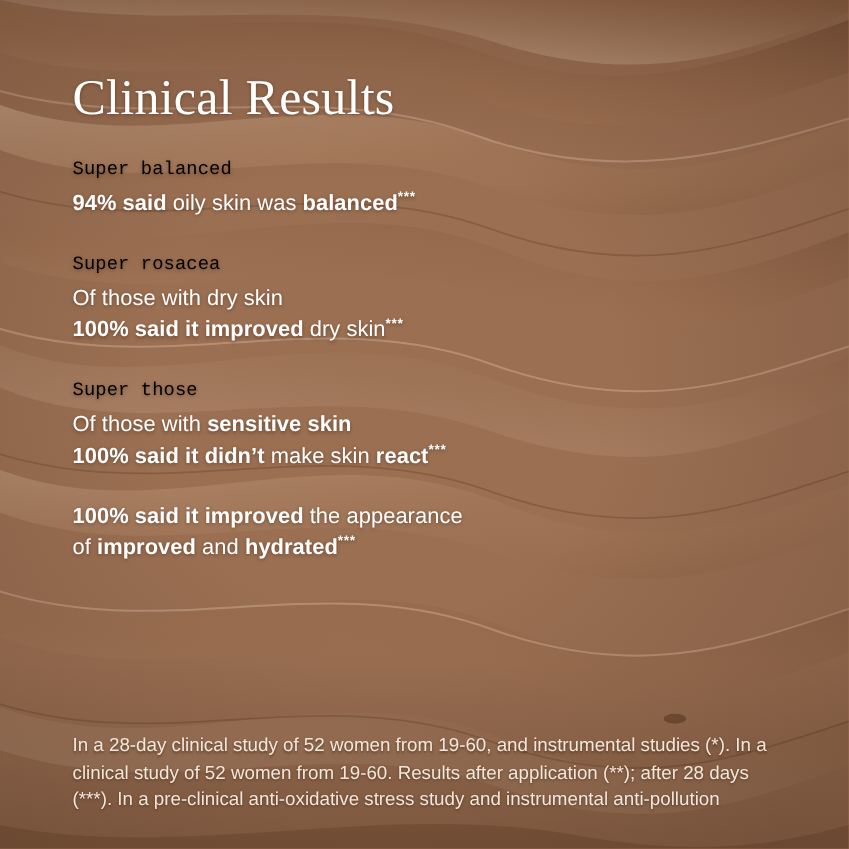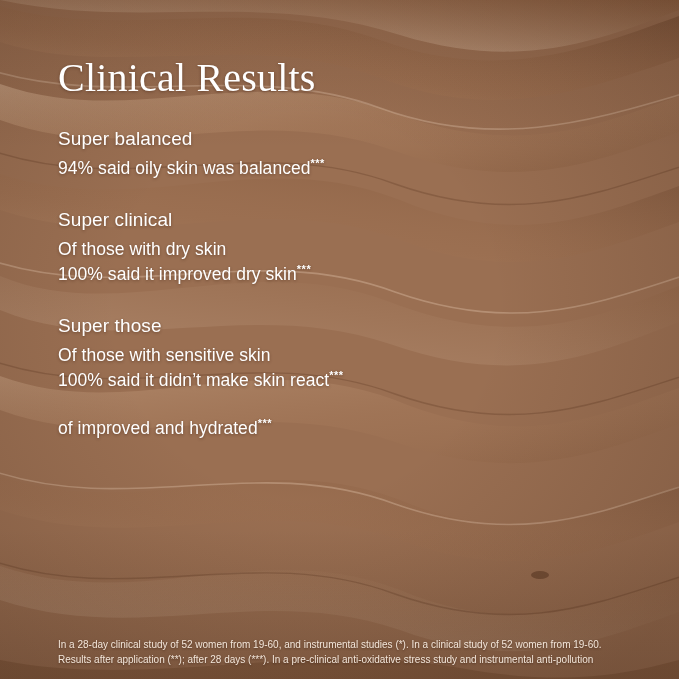--- a/index.html
+++ b/index.html
@@ -62,51 +62,52 @@
     font-size: 40px;
     line-height: 1.1;
     letter-spacing: 0.2px;
     color: #fff;
   }
 
   .block { margin-top: 26px; }
   .block.tight { margin-top: 22px; }
 
   .sub {
-    font-size: 19px;
+    font-size: 15px;
     font-weight: 400;
     line-height: 1.35;
     margin: 0 0 4px 0;
     letter-spacing: 0.1px;
-    color: #ffffff;
+    color: #000000;
+    font-family: Liberation Mono, monospace;
   }
 
   .line {
     font-size: 17.5px;
     line-height: 1.45;
     font-weight: 400;
     letter-spacing: 0.05px;
     color: #fff;
   }
-  .line b { font-weight: 400; }
+  .line b { font-weight: 700; }
 
   sup.star {
     font-size: 11px;
     font-weight: 700;
     vertical-align: super;
     line-height: 0;
     letter-spacing: 0.5px;
   }
 
   .footnote {
     position: absolute;
     left: 58px;
     right: 48px;
-    bottom: 12px;
-    font-size: 10px;
+    bottom: 28px;
+    font-size: 15px;
     line-height: 1.45;
     color: #f3e6da;
     text-shadow: 0 1px 2px rgba(50,26,14,0.5);
   }
 </style>
 </head>
 <body>
 
 <div class="canvas">
 
@@ -157,29 +158,30 @@
 
   <div class="content">
     <h1 class="title">Clinical Results</h1>
 
     <div id="sections">
         <div class="block">
           <div class="sub">Super balanced</div>
           <div class="line"><b>94% said </b><span>oily</span><span> skin was </span><b>balanced</b><sup class="star">***</sup></div>
         </div>
         <div class="block">
-          <div class="sub">Super clinical</div>
+          <div class="sub">Super rosacea</div>
           <div class="line"><span>Of those with dry skin</span></div>
           <div class="line"><b>100% said it </b><b>improved</b><span> dry skin</span><sup class="star">***</sup></div>
         </div>
         <div class="block">
           <div class="sub">Super those</div>
           <div class="line"><span>Of those with </span><b>sensitive skin</b></div>
           <div class="line"><b>100% said it </b><b>didn’t</b><span> make skin </span><b>react</b><sup class="star">***</sup></div>
         </div>
         <div class="block tight">
+          <div class="line"><b>100% said it </b><b>improved</b><span> the appearance</span></div>
           <div class="line"><span>of </span><b>improved</b><span> and </span><b>hydrated</b><sup class="star">***</sup></div>
         </div>
       </div>
 
     <div class="footnote">In a 28-day clinical study of 52 women from 19-60, and instrumental studies (*). In a clinical study of 52 women from 19-60. Results after application (**); after 28 days (***). In a pre-clinical anti-oxidative stress study and instrumental anti-pollution</div>
   </div>
 </div>
 
 </body></html>

